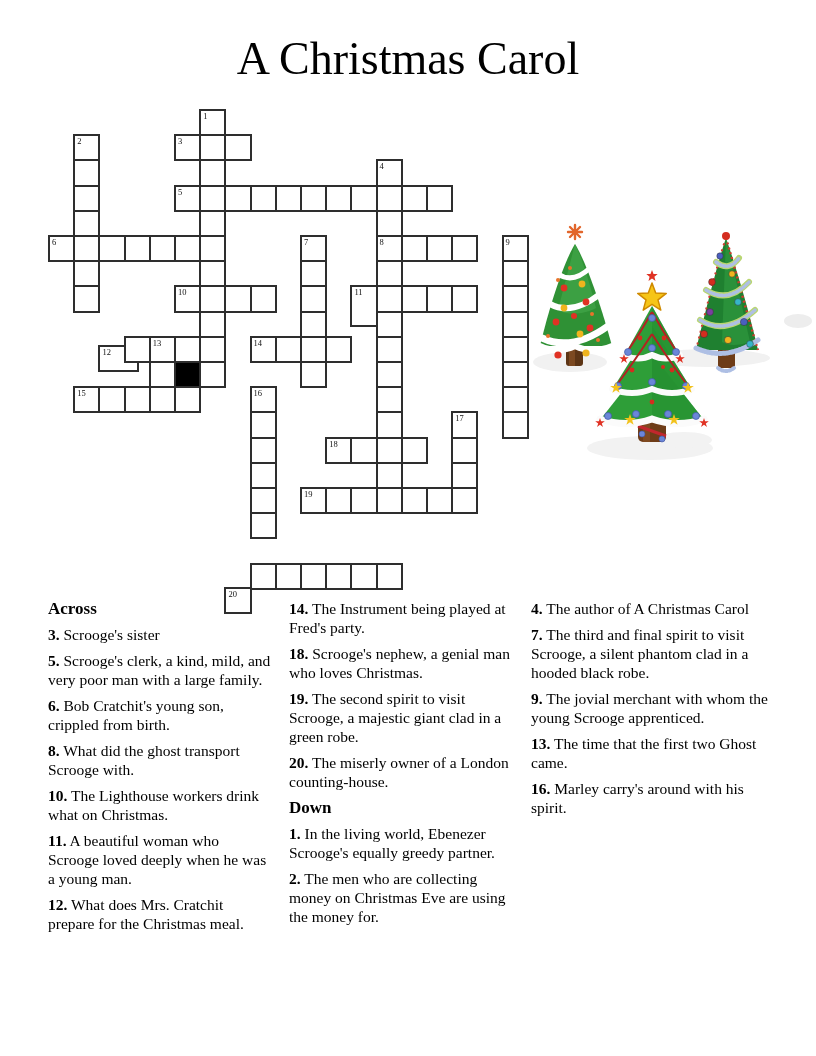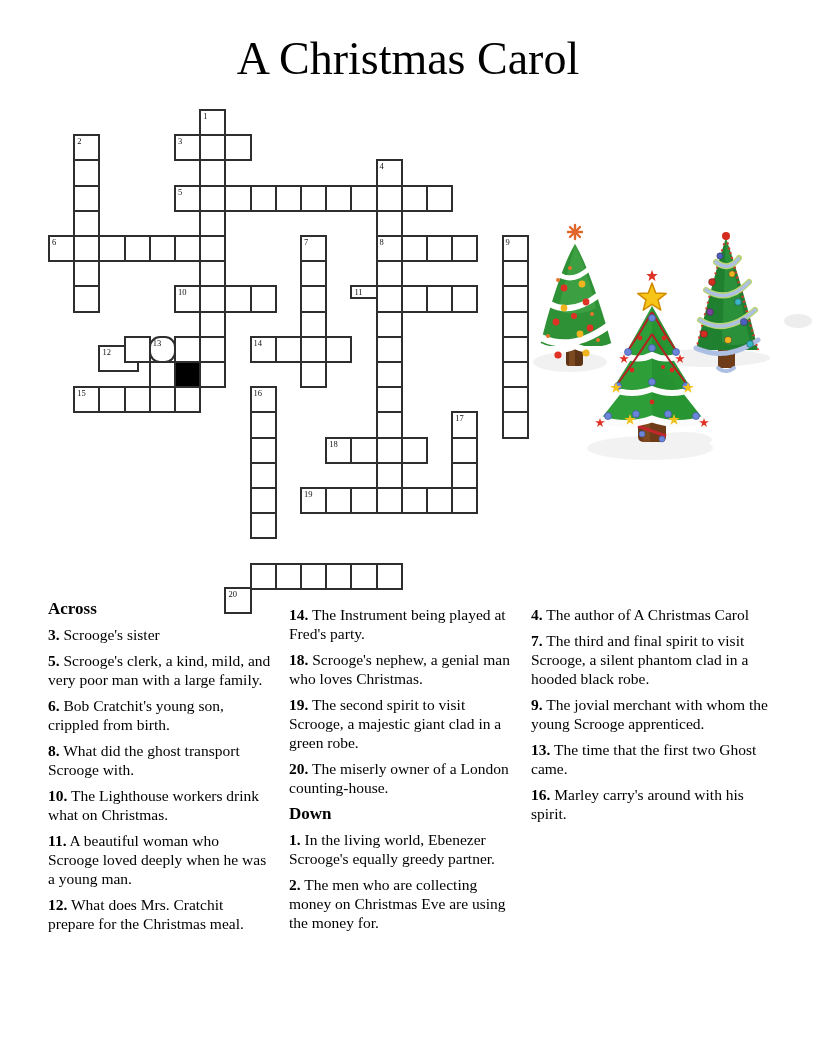--- a/index.html
+++ b/index.html
@@ -7,21 +7,21 @@
   #title{position:absolute;top:36px;left:0;width:816px;text-align:center;font-size:46px;line-height:1;font-weight:400;}
   #grid{position:absolute;}
   .cell{position:absolute;background:#fff;border:2px solid #2e2e2e;box-sizing:border-box;}
   .cell.black{background:#000;}
   .cellnum{position:absolute;top:0;left:2px;font-size:8.5px;line-height:10px;font-family:"Liberation Serif",serif;color:#111;}
   #trees{position:absolute;left:528px;top:222px;width:288px;height:240px;}
   .clue-col{position:absolute;top:599px;font-size:15.5px;line-height:19px;}
   #col1{left:48px;width:224px;}
   #col2{left:289px;width:231px;}
   #col3{left:531px;width:240px;}
-  .clue{margin:6px 0 7px 0;}
+  .clue{margin:0 0 7px 0;}
   .clue b{font-weight:bold;}
   .clue-header{font-size:17px;font-weight:bold;margin:0 0 7px 0;}
 </style>
 </head>
 <body>
 
 <div id="title">A Christmas Carol</div>
 
 <div id="grid" style="left: 49px; top: 110px;">
     <div class="cell" style="left: 150.2px; top: -1px; width: 27.2px; height: 27.2px;">
@@ -84,37 +84,37 @@
     <div class="cell" style="left: 326.6px; top: 150.2px; width: 27.2px; height: 27.2px;"></div>
     <div class="cell" style="left: 452.6px; top: 150.2px; width: 27.2px; height: 27.2px;"></div>
     <div class="cell" style="left: 24.2px; top: 175.4px; width: 27.2px; height: 27.2px;"></div>
     <div class="cell" style="left: 125px; top: 175.4px; width: 27.2px; height: 27.2px;">
       <span class="cellnum">10</span>
     </div>
     <div class="cell" style="left: 150.2px; top: 175.4px; width: 27.2px; height: 27.2px;"></div>
     <div class="cell" style="left: 175.4px; top: 175.4px; width: 27.2px; height: 27.2px;"></div>
     <div class="cell" style="left: 200.6px; top: 175.4px; width: 27.2px; height: 27.2px;"></div>
     <div class="cell" style="left: 251px; top: 175.4px; width: 27.2px; height: 27.2px;"></div>
-    <div class="cell" style="left: 301.4px; top: 175.4px; width: 27.2px; height: 14px; padding-left: 20px;">
+    <div class="cell" style="left: 301.4px; top: 175.4px; width: 27.2px; height: 42px; padding-left: 20px;">
       <span class="cellnum">11</span>
     </div>
     <div class="cell" style="left: 326.6px; top: 175.4px; width: 27.2px; height: 27.2px;"></div>
     <div class="cell" style="left: 351.8px; top: 175.4px; width: 27.2px; height: 27.2px;"></div>
     <div class="cell" style="left: 377px; top: 175.4px; width: 27.2px; height: 27.2px;"></div>
     <div class="cell" style="left: 402.2px; top: 175.4px; width: 27.2px; height: 27.2px;"></div>
     <div class="cell" style="left: 452.6px; top: 175.4px; width: 27.2px; height: 27.2px;"></div>
     <div class="cell" style="left: 150.2px; top: 200.6px; width: 27.2px; height: 27.2px;"></div>
     <div class="cell" style="left: 251px; top: 200.6px; width: 27.2px; height: 27.2px;"></div>
     <div class="cell" style="left: 326.6px; top: 200.6px; width: 27.2px; height: 27.2px;"></div>
     <div class="cell" style="left: 452.6px; top: 200.6px; width: 27.2px; height: 27.2px;"></div>
     <div class="cell" style="left: 49.4px; top: 235px; width: 41px; height: 27.2px; text-decoration: underline;">
       <span class="cellnum">12</span>
     </div>
     <div class="cell" style="left: 74.6px; top: 225.8px; width: 27.2px; height: 27.2px;"></div>
-    <div class="cell" style="left: 99.8px; top: 225.8px; width: 27.2px; height: 27.2px; border-radius: 11px;">
+    <div class="cell" style="left: 99.8px; top: 225.8px; width: 27.2px; height: 27.2px;">
       <span class="cellnum">13</span>
     </div>
     <div class="cell" style="left: 125px; top: 225.8px; width: 27.2px; height: 27.2px;"></div>
     <div class="cell" style="left: 150.2px; top: 225.8px; width: 27.2px; height: 27.2px;"></div>
     <div class="cell" style="left: 200.6px; top: 225.8px; width: 27.2px; height: 27.2px;">
       <span class="cellnum">14</span>
     </div>
     <div class="cell" style="left: 225.8px; top: 225.8px; width: 27.2px; height: 27.2px;"></div>
     <div class="cell" style="left: 251px; top: 225.8px; width: 27.2px; height: 27.2px;"></div>
     <div class="cell" style="left: 276.2px; top: 225.8px; width: 27.2px; height: 27.2px;"></div>

